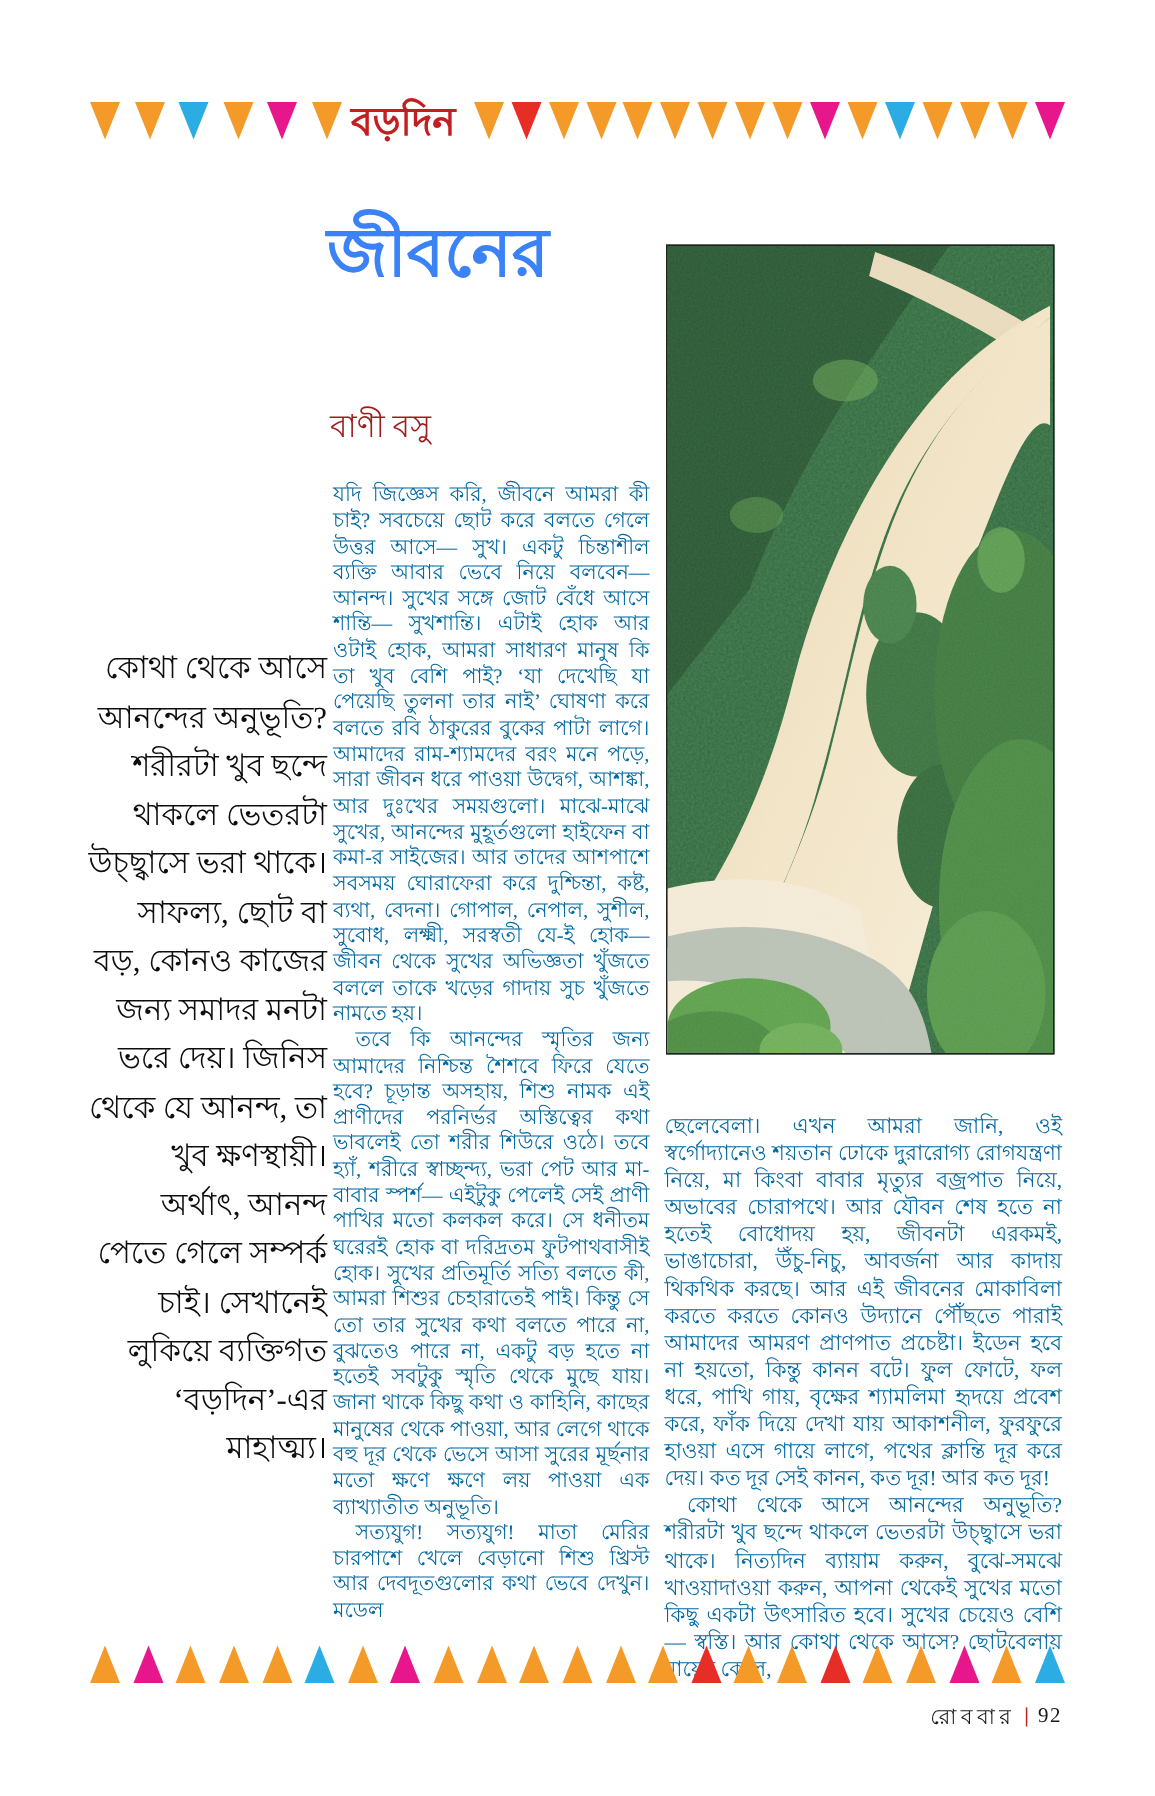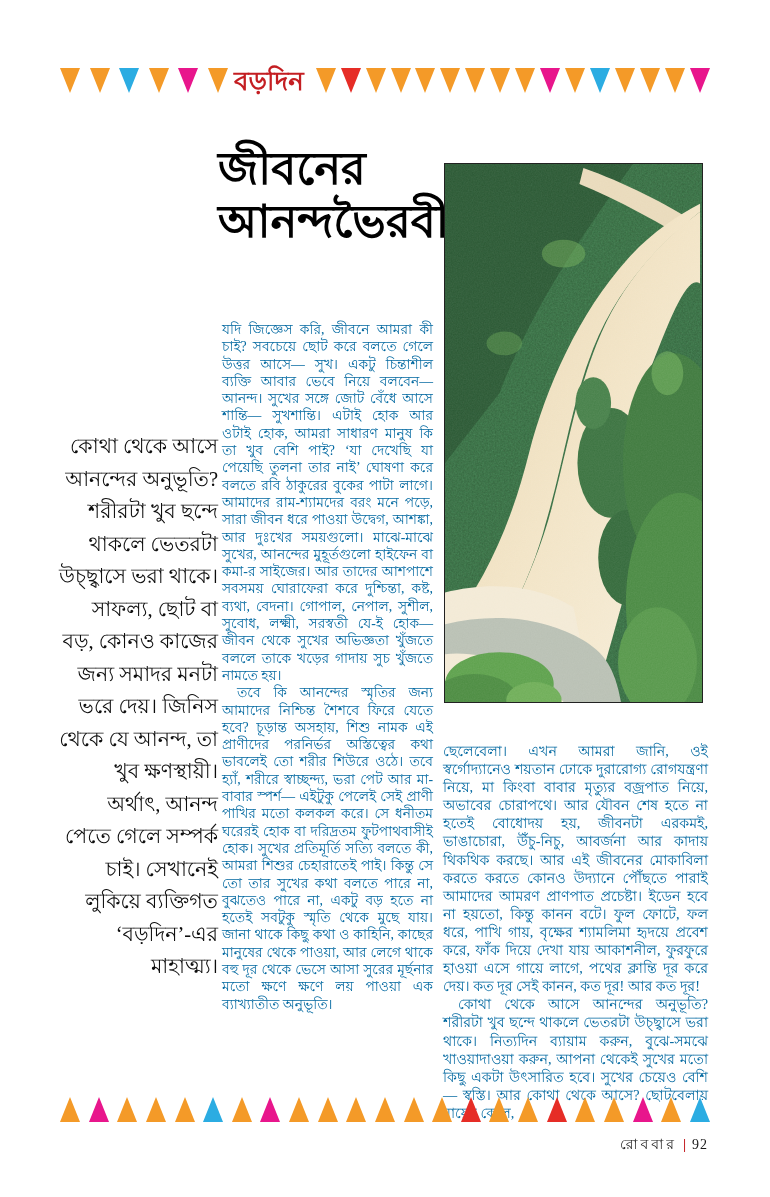--- a/index.html
+++ b/index.html
@@ -23,21 +23,21 @@
   .tri { width:0; height:0; display:inline-block; }
   .tri-down { border-left:10px solid transparent; border-right:10px solid transparent; border-top:25px solid #F49A28; }
   .tri-up   { border-left:10px solid transparent; border-right:10px solid transparent; border-bottom:25px solid #F49A28; }
   .banner-label {
     font-size:26px; line-height:28px; font-weight:bold;
     color:#C41E22; white-space:nowrap; padding:0 6px;
   }
   
   .headline {
     position:absolute; left:218px; top:143px; width:225px;
-    font-size:45px; line-height:1.18; color:#000000; letter-spacing:0;
+    font-size:45px; line-height:1.18; color:#3b82f6; letter-spacing:0;
   }
   .author {
     position:absolute; left:220px; top:268px; width:210px;
     font-size:21px; color:#9E1B1E;
   }
   
   .photo {
     position:absolute; left:444px; top:163px; width:259px; height:540px;
     border:1px solid #222; background:#33663d;
   }
@@ -100,23 +100,23 @@
         <span class="tri tri-down" style="border-top-color: rgb(43, 172, 226);"></span>
         <span class="tri tri-down" style="border-top-color: rgb(244, 154, 40);"></span>
         <span class="tri tri-down" style="border-top-color: rgb(244, 154, 40);"></span>
         <span class="tri tri-down" style="border-top-color: rgb(244, 154, 40);"></span>
         <span class="tri tri-down" style="border-top-color: rgb(232, 22, 140);"></span>
       </span>
   </div>
 
   <h1 class="headline">
     <span style="display:block;">জীবনের</span>
-    <span style="display:block;">আনন্দভৈরবী</span>
   </h1>
 
+  <div class="author">বাণী বসু</div>
 
   <div class="photo">
     <svg viewBox="0 0 260 540" preserveAspectRatio="none">
       <defs>
         <filter id="leafy" x="0" y="0" width="100%" height="100%">
           <feTurbulence type="fractalNoise" baseFrequency="0.55" numOctaves="3" result="n"></feTurbulence>
           <feColorMatrix in="n" type="matrix" values="0 0 0 0 0.05
                     0 0 0 0 0.22
                     0 0 0 0 0.08
                     0 0 0 0.9 0"></feColorMatrix>
@@ -169,20 +169,21 @@
 
       <rect x="0" y="0" width="260" height="540" filter="url(#grain)" opacity="0.5"></rect>
     </svg>
   </div>
 
   <div class="pullquote">কোথা থেকে আসে আনন্দের অনুভূতি? শরীরটা খুব ছন্দে থাকলে ভেতরটা উচ্ছ্বাসে ভরা থাকে। সাফল্য, ছোট বা বড়, কোনও কাজের জন্য সমাদর মনটা ভরে দেয়। জিনিস থেকে যে আনন্দ, তা খুব ক্ষণস্থায়ী। অর্থাৎ, আনন্দ পেতে গেলে সম্পর্ক চাই। সেখানেই লুকিয়ে ব্যক্তিগত ‘বড়দিন’-এর মাহাত্ম্য।</div>
 
   <div class="col col-middle">
     <p>যদি জিজ্ঞেস করি, জীবনে আমরা কী চাই? সবচেয়ে ছোট করে বলতে গেলে উত্তর আসে— সুখ। একটু চিন্তাশীল ব্যক্তি আবার ভেবে নিয়ে বলবেন— আনন্দ। সুখের সঙ্গে জোট বেঁধে আসে শান্তি— সুখশান্তি। এটাই হোক আর ওটাই হোক, আমরা সাধারণ মানুষ কি তা খুব বেশি পাই? ‘যা দেখেছি যা পেয়েছি তুলনা তার নাই’ ঘোষণা করে বলতে রবি ঠাকুরের বুকের পাটা লাগে। আমাদের রাম-শ্যামদের বরং মনে পড়ে, সারা জীবন ধরে পাওয়া উদ্বেগ, আশঙ্কা, আর দুঃখের সময়গুলো। মাঝে-মাঝে সুখের, আনন্দের মুহূর্তগুলো হাইফেন বা কমা-র সাইজের। আর তাদের আশপাশে সবসময় ঘোরাফেরা করে দুশ্চিন্তা, কষ্ট, ব্যথা, বেদনা। গোপাল, নেপাল, সুশীল, সুবোধ, লক্ষ্মী, সরস্বতী যে-ই হোক— জীবন থেকে সুখের অভিজ্ঞতা খুঁজতে বললে তাকে খড়ের গাদায় সুচ খুঁজতে নামতে হয়।</p>
     <p>তবে কি আনন্দের স্মৃতির জন্য আমাদের নিশ্চিন্ত শৈশবে ফিরে যেতে হবে? চূড়ান্ত অসহায়, শিশু নামক এই প্রাণীদের পরনির্ভর অস্তিত্বের কথা ভাবলেই তো শরীর শিউরে ওঠে। তবে হ্যাঁ, শরীরে স্বাচ্ছন্দ্য, ভরা পেট আর মা-বাবার স্পর্শ— এইটুকু পেলেই সেই প্রাণী পাখির মতো কলকল করে। সে ধনীতম ঘরেরই হোক বা দরিদ্রতম ফুটপাথবাসীই হোক। সুখের প্রতিমূর্তি সত্যি বলতে কী, আমরা শিশুর চেহারাতেই পাই। কিন্তু সে তো তার সুখের কথা বলতে পারে না, বুঝতেও পারে না, একটু বড় হতে না হতেই সবটুকু স্মৃতি থেকে মুছে যায়। জানা থাকে কিছু কথা ও কাহিনি, কাছের মানুষের থেকে পাওয়া, আর লেগে থাকে বহু দূর থেকে ভেসে আসা সুরের মূর্ছনার মতো ক্ষণে ক্ষণে লয় পাওয়া এক ব্যাখ্যাতীত অনুভূতি।</p>
+    <p>সত্যযুগ! সত্যযুগ! মাতা মেরির চারপাশে খেলে বেড়ানো শিশু খ্রিস্ট আর দেবদূতগুলোর কথা ভেবে দেখুন। মডেল</p>
   </div>
 
   <div class="col col-right">
     <p>ছেলেবেলা। এখন আমরা জানি, ওই স্বর্গোদ্যানেও শয়তান ঢোকে দুরারোগ্য রোগযন্ত্রণা নিয়ে, মা কিংবা বাবার মৃত্যুর বজ্রপাত নিয়ে, অভাবের চোরাপথে। আর যৌবন শেষ হতে না হতেই বোধোদয় হয়, জীবনটা এরকমই, ভাঙাচোরা, উঁচু-নিচু, আবর্জনা আর কাদায় থিকথিক করছে। আর এই জীবনের মোকাবিলা করতে করতে কোনও উদ্যানে পৌঁছতে পারাই আমাদের আমরণ প্রাণপাত প্রচেষ্টা। ইডেন হবে না হয়তো, কিন্তু কানন বটে। ফুল ফোটে, ফল ধরে, পাখি গায়, বৃক্ষের শ্যামলিমা হৃদয়ে প্রবেশ করে, ফাঁক দিয়ে দেখা যায় আকাশনীল, ফুরফুরে হাওয়া এসে গায়ে লাগে, পথের ক্লান্তি দূর করে দেয়। কত দূর সেই কানন, কত দূর! আর কত দূর!</p>
     <p>কোথা থেকে আসে আনন্দের অনুভূতি? শরীরটা খুব ছন্দে থাকলে ভেতরটা উচ্ছ্বাসে ভরা থাকে। নিত্যদিন ব্যায়াম করুন, বুঝে-সমঝে খাওয়াদাওয়া করুন, আপনা থেকেই সুখের মতো কিছু একটা উৎসারিত হবে। সুখের চেয়েও বেশি— স্বস্তি। আর কোথা থেকে আসে? ছোটবেলায় মায়ের কোল,</p>
   </div>
 
   <div class="banner banner-bottom">
       <span class="tri tri-up" style="border-bottom-color: rgb(244, 154, 40);"></span>
       <span class="tri tri-up" style="border-bottom-color: rgb(232, 22, 140);"></span>

